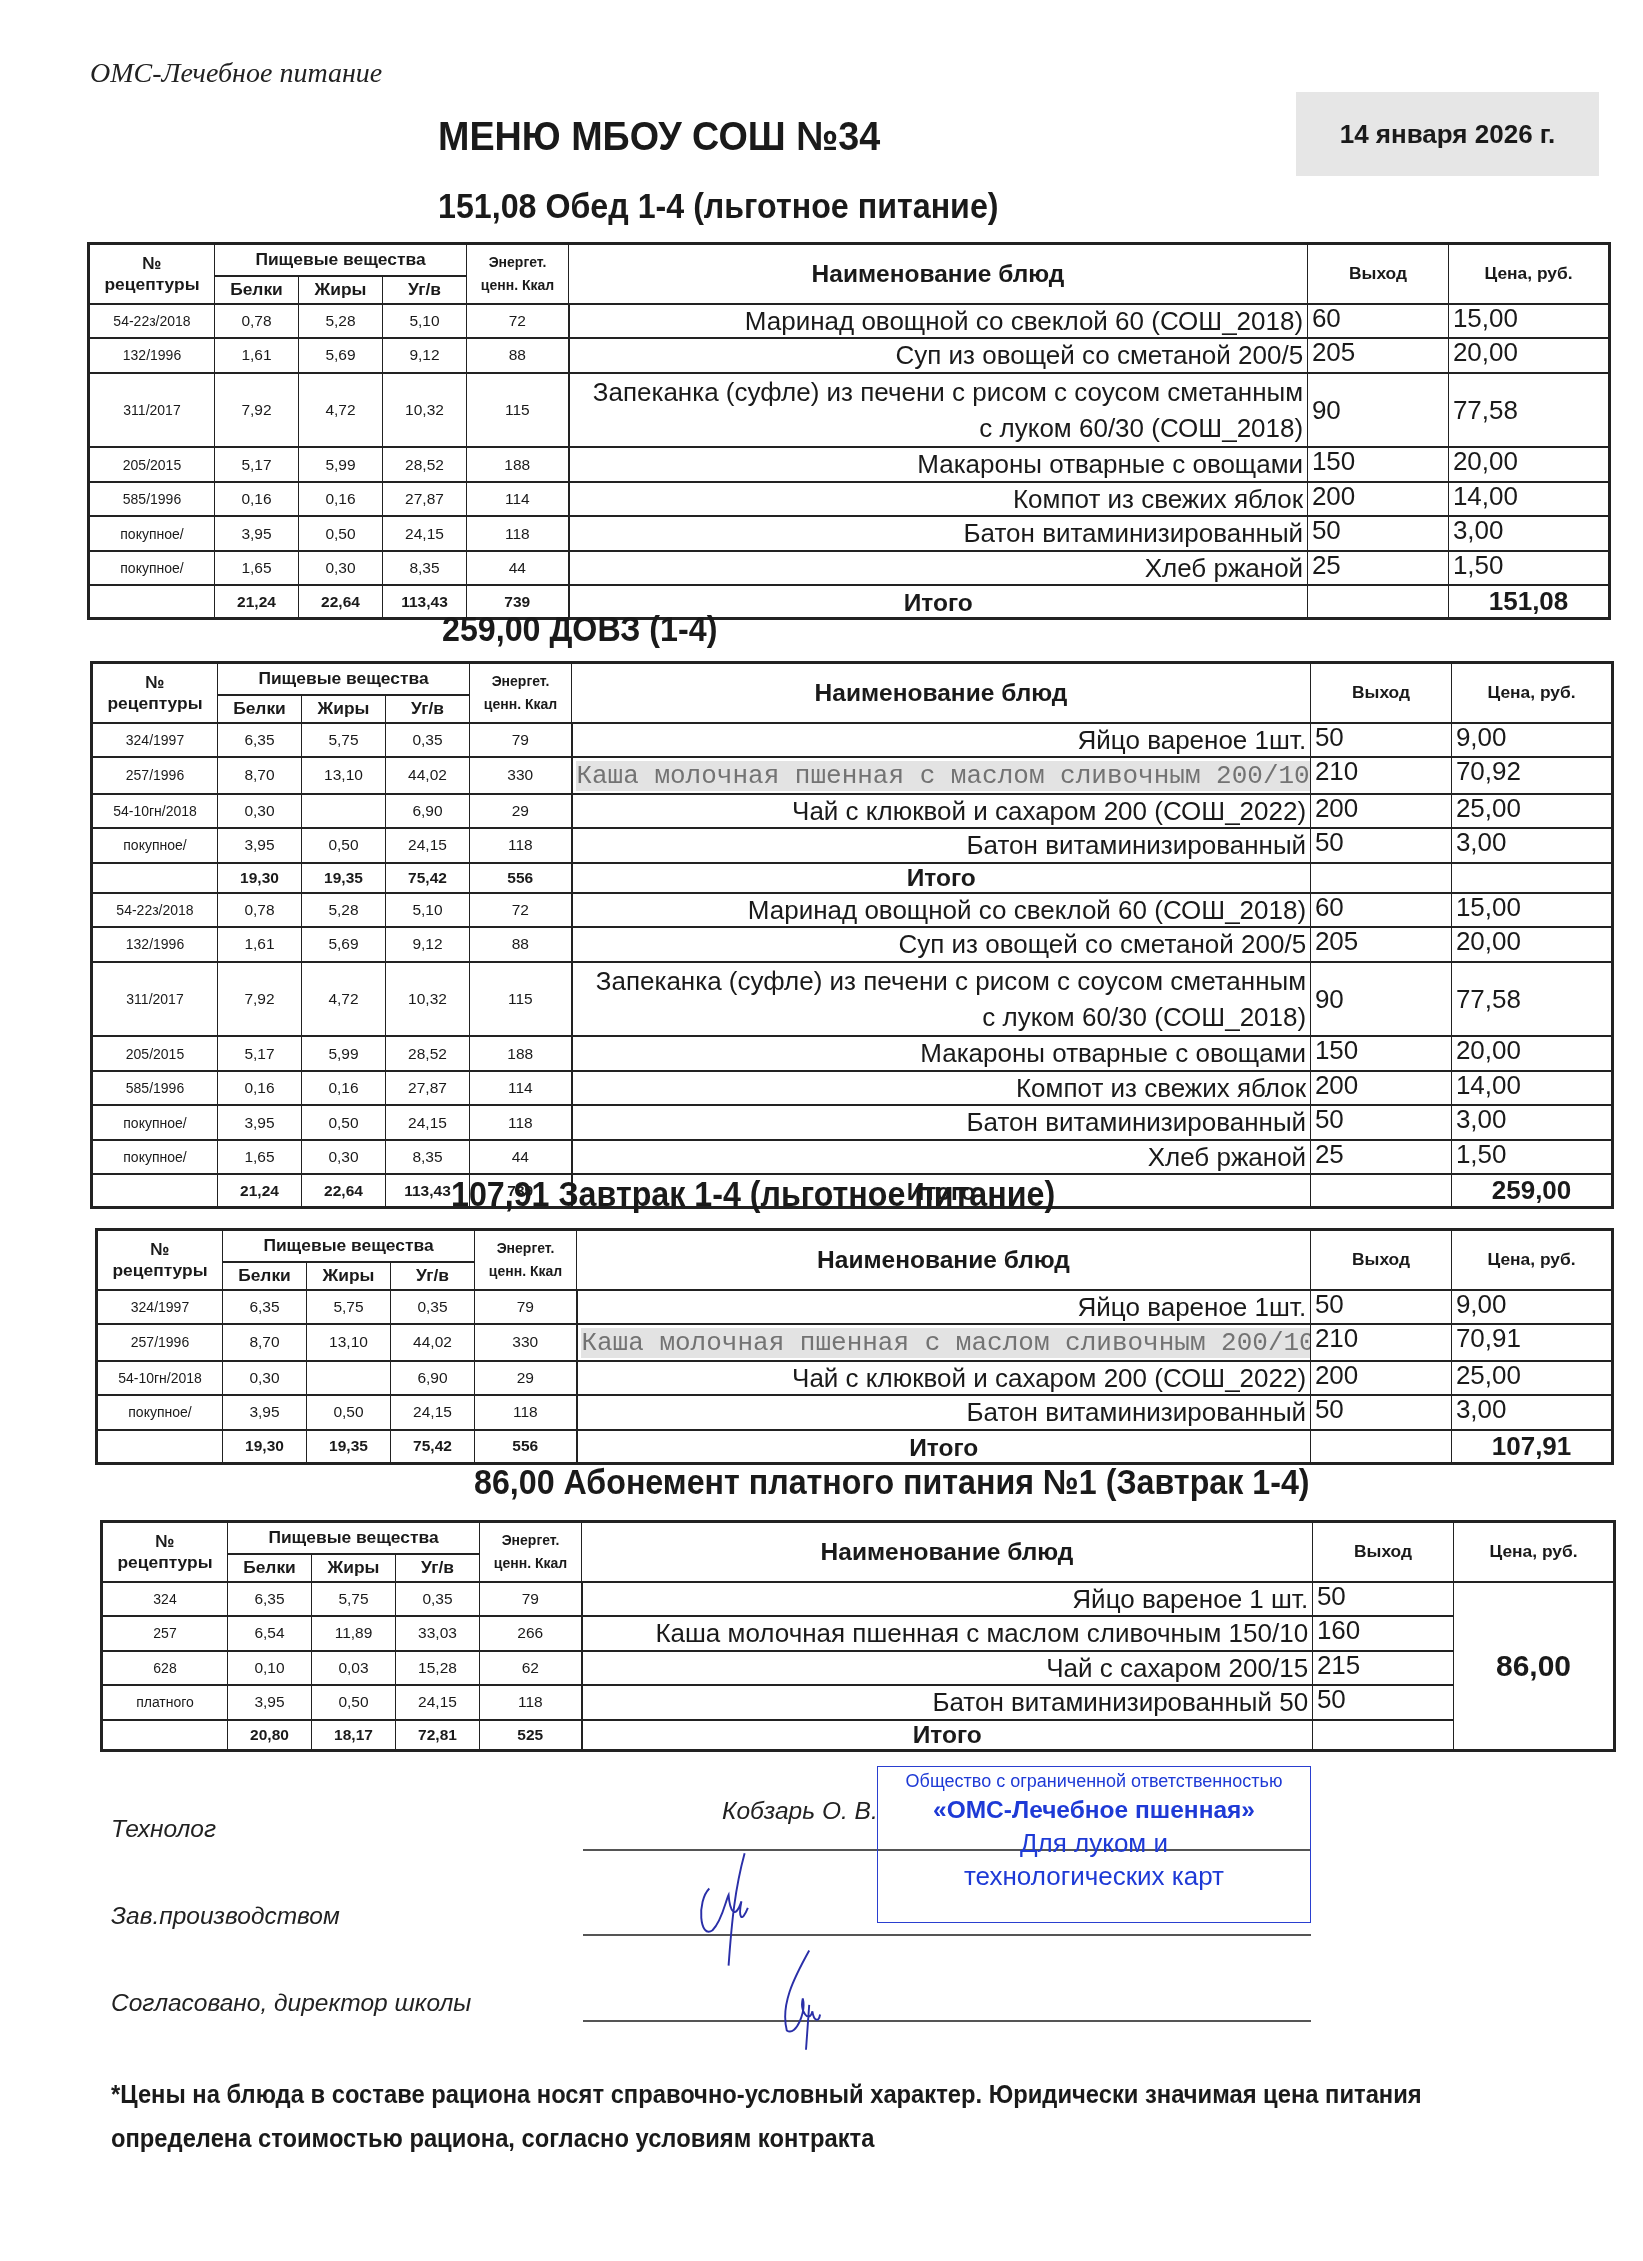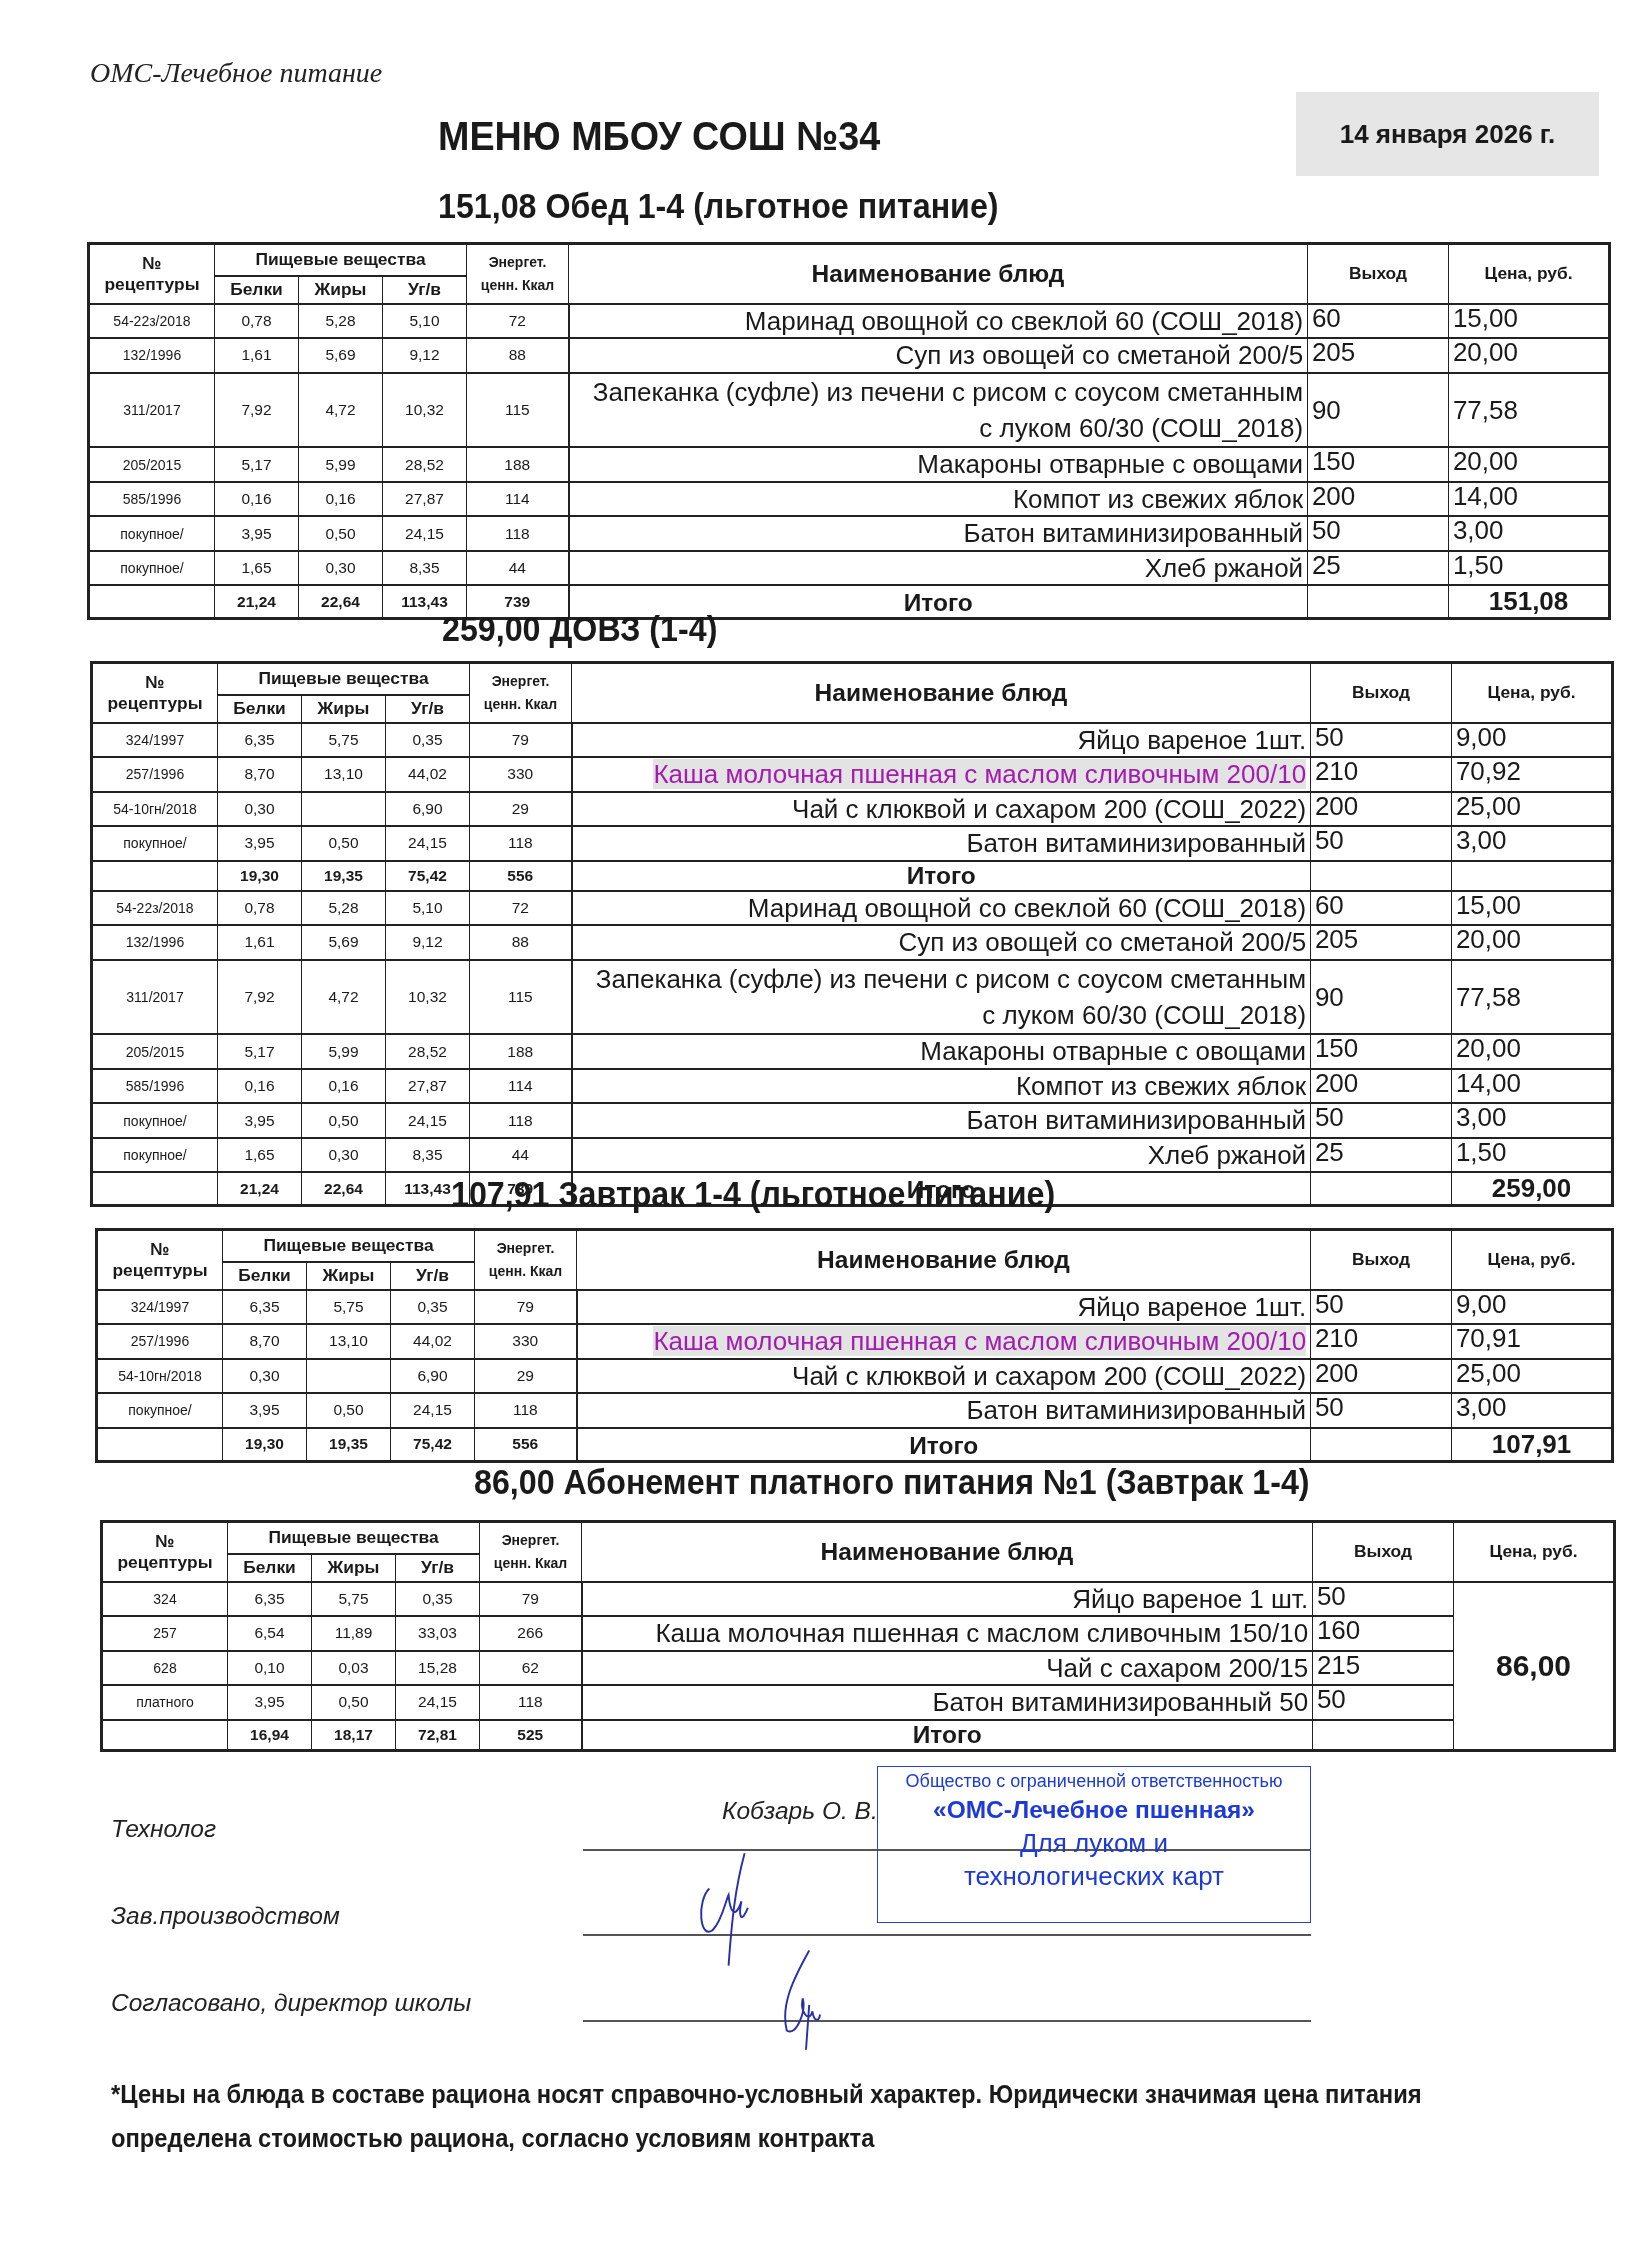--- a/index.html
+++ b/index.html
@@ -17,21 +17,21 @@
   table.menu { position: absolute; border-collapse: collapse; table-layout: fixed; }
   table.menu td, table.menu th { border: 1.3px solid #222; padding: 0 3.9px; overflow: hidden; white-space: nowrap; }
   table.menu { border: 3.2px solid #222; }
   table.menu th { font-weight: bold; font-size: 17.4px; text-align: center; }
   table.menu th.small { font-size: 14px; line-height: 1.6; }
   table.menu th.big { font-size: 24.5px; }
   table.menu td.num { font-size: 15.5px; text-align: center; }
   table.menu td.code { font-size: 14px; text-align: center; }
   table.menu td.name { font-size: 26px; text-align: right; line-height: 1.25; vertical-align: bottom; border-left: 2.6px solid #222; }
   table.menu td.name.wrap { white-space: normal; vertical-align: middle; line-height: 1.4; }
-  table.menu td.name.hl span { background: #e3e3e3; color: #a21caf; }
+  table.menu td.name.hl span { background: #e3e3e3; color: #737373; font-family: Liberation Mono, monospace; }
   table.menu td.val { font-size: 26px; text-align: left; vertical-align: top; line-height: 1; }
   table.menu td.val.mid { vertical-align: middle; }
   table.menu tr.total td { font-weight: bold; }
   table.menu td.itogo { text-align: center; font-weight: bold; font-size: 24.5px; vertical-align: bottom; border-left: 2.6px solid #222; }
   table.menu td.price-total { font-weight: bold; font-size: 26px; text-align: center; vertical-align: bottom; }
   table.menu td.merged { font-weight: bold; font-size: 30px; text-align: center; vertical-align: middle; }
   table.menu tr { border-bottom: 2.6px solid #222; }
   .sig-label { position: absolute; left: 111px; font-size: 24.5px; font-style: italic; color: #222; }
   .sig-line { position: absolute; left: 583px; width: 728px; height: 1.9px; background: #555; }
   .signer { position: absolute; left: 722px; top: 1797px; font-size: 24.5px; font-style: italic; color: #222; }
@@ -458,21 +458,21 @@
     <td class="code">платного</td>
         <td class="num">3,95</td>
         <td class="num">0,50</td>
         <td class="num">24,15</td>
         <td class="num">118</td>
         <td class="name">Батон витаминизированный 50</td>
         <td class="val">50</td>
   </tr>
   <tr class="total" style="height:28px;">
     <td></td>
-        <td class="num">16,94</td>
+        <td class="num">20,80</td>
         <td class="num">18,17</td>
         <td class="num">72,81</td>
         <td class="num">525</td>
         <td class="itogo">Итого</td>
         <td></td>
   </tr>
 </tbody>
   </table>
 
 <div class="sig-label" style="top:1815px;">Технолог</div>

